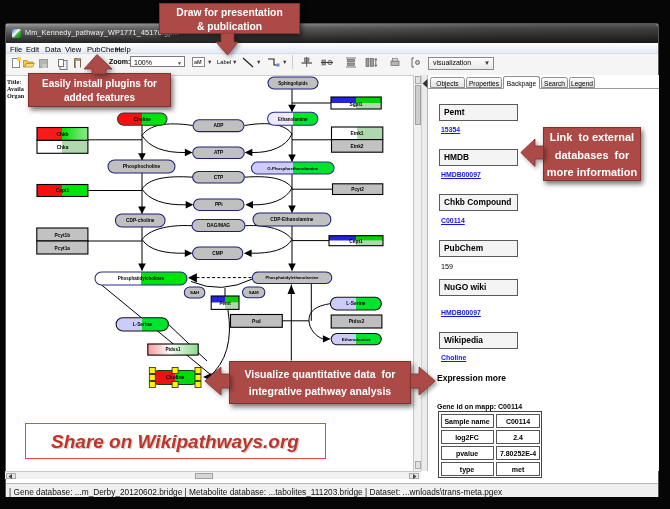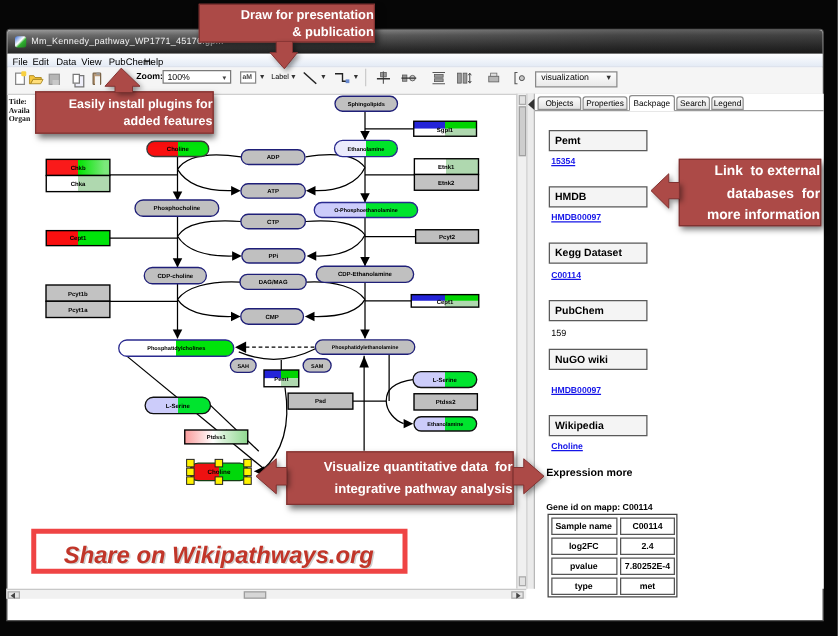--- a/index.html
+++ b/index.html
@@ -1,38 +1,41 @@
 <!DOCTYPE html>
 <html><head><meta charset="utf-8">
 <style>
 *{margin:0;padding:0;box-sizing:border-box}
 html,body{width:670px;height:509px;background:#060606;overflow:hidden}
 body{font-family:"Liberation Sans",sans-serif;position:relative}
 .abs{position:absolute}
 .callout{position:absolute;background:#AC4A47;border:1px solid #803231;color:#fff;
- font-weight:bold;text-align:right;box-shadow:2px 3px 5px rgba(0,0,0,0.55);z-index:40}
+ font-weight:bold;text-align:center;box-shadow:2px 3px 5px rgba(0,0,0,0.55);z-index:40}
 .carrow{position:absolute;z-index:41;filter:drop-shadow(2px 2px 2px rgba(0,0,0,0.4))}
 .hdrbox{position:absolute;left:439px;width:79px;height:17px;border:1px solid #5A5A5A;
  background:#F4F4F4;font-weight:bold;font-size:8.4px;color:#000;line-height:15.5px;padding-left:4px}
 .blink{position:absolute;left:441px;color:#1414E8;font-weight:bold;font-size:6.9px;text-decoration:underline}
 </style></head><body>
 <div class="abs" style="left:5px;top:23px;width:654px;height:474px;background:#fff;border:1px solid #555;border-radius:3px 3px 0 0">
     <div class="abs" style="left:0;top:0;width:652px;height:19px;border-radius:3px 3px 0 0;background:linear-gradient(180deg,#9A9A9A 0%,#6E6E6E 22%,#575757 45%,#3E3E3E 70%,#242424 100%)">
       <span class="abs" style="left:0;top:0;width:652px;height:19px;border-radius:3px 3px 0 0;background:linear-gradient(90deg,rgba(0,0,0,0) 0%,rgba(0,0,0,0.18) 45%,rgba(10,10,10,0.4) 75%,rgba(10,10,10,0.45) 100%)"></span>
       <span class="abs" style="left:6px;top:4.5px;width:9px;height:9px;background:linear-gradient(135deg,#3A6FD8 0%,#fff 45%,#31B031 60%,#1E7A1E 100%);border-radius:2px"></span>
       <span class="abs" style="left:19px;top:3.5px;font-size:7.2px;color:#F0F0F0;letter-spacing:0.2px">Mm_Kennedy_pathway_WP1771_45176.gp...</span>
     </div>
     <div class="abs" style="left:0;top:19px;width:652px;height:11px;background:linear-gradient(180deg,#FDFEFF,#E4EBF5);border-bottom:1px solid #D5DCE8"></div>
     <span class="abs" style="left:4px;top:21px;font-size:7.6px;color:#000;z-index:5">File</span>
     <span class="abs" style="left:20px;top:21px;font-size:7.6px;color:#000;z-index:5">Edit</span>
     <span class="abs" style="left:39px;top:21px;font-size:7.6px;color:#000;z-index:5">Data</span>
     <span class="abs" style="left:59px;top:21px;font-size:7.6px;color:#000;z-index:5">View</span>
     <span class="abs" style="left:81px;top:21px;font-size:7.6px;color:#000;z-index:5">PubChem</span>
     <span class="abs" style="left:109px;top:21px;font-size:7.6px;color:#000;z-index:5">Help</span>
     <div class="abs" style="left:0;top:30px;width:652px;height:22px;background:#F5F5F5;border-bottom:1px solid #CFCFCF"></div>
+    <div class="abs" style="left:0;top:459px;width:652px;height:14px;background:#EFEFEF;border-top:1px solid #B5B5B5">
+      <span class="abs" style="left:3px;top:2.5px;font-size:8.3px;color:#111">| Gene database: ...m_Derby_20120602.bridge | Metabolite database: ...tabolites_111203.bridge | Dataset: ...wnloads\trans-meta.pgex</span>
+    </div>
   </div>
 <div class="abs" style="left:12px;top:58px;width:8px;height:10px;background:#fff;border:1px solid #888;z-index:5">
     <span class="abs" style="right:-2px;top:-2px;width:4px;height:4px;background:#F8D040;border-radius:1px"></span>
   </div>
 <svg class="abs" style="left:23px;top:59px;z-index:5" width="12" height="9">
     <path d="M0.5,8 L0.5,1.5 L4,1.5 L5,3 L10,3 L10,4.5 L3.5,4.5 L1.5,8 Z" fill="#F5C63E" stroke="#A8841A" stroke-width="0.7"></path>
     <path d="M1.5,8 L3.5,4.5 L11.5,4.5 L9.5,8 Z" fill="#FFDE7A" stroke="#A8841A" stroke-width="0.7"></path>
   </svg>
 <div class="abs" style="left:39px;top:59px;width:9px;height:9px;background:#B5B5B5;border:1px solid #9A9A9A;z-index:5">
     <span class="abs" style="left:1.5px;top:4px;width:5px;height:4px;background:#C8C8C8"></span>
@@ -120,21 +123,21 @@
   </div>
 <div class="abs" style="left:428px;top:75px;width:231px;height:396px;background:#fff;z-index:1"></div>
 <div class="abs" style="left:428px;top:87.5px;width:231px;height:1px;background:#9A9A9A;z-index:2"></div>
 <div class="abs" style="left:430px;top:77px;width:35px;height:11px;background:linear-gradient(180deg,#FCFCFC,#E2E2E2);border:1px solid #8E8E8E;border-radius:2.5px 2.5px 0 0;z-index:3;font-size:6.6px;color:#000;text-align:center;line-height:11px">Objects</div>
 <div class="abs" style="left:466px;top:77px;width:36px;height:11px;background:linear-gradient(180deg,#FCFCFC,#E2E2E2);border:1px solid #8E8E8E;border-radius:2.5px 2.5px 0 0;z-index:3;font-size:6.6px;color:#000;text-align:center;line-height:11px">Properties</div>
 <div class="abs" style="left:503px;top:75.5px;width:37px;height:13px;background:#FFFFFF;border:1px solid #8E8E8E;border-bottom:1px solid #fff;border-radius:2.5px 2.5px 0 0;z-index:3;font-size:6.6px;color:#000;text-align:center;line-height:13px">Backpage</div>
 <div class="abs" style="left:541px;top:77px;width:27px;height:11px;background:linear-gradient(180deg,#FCFCFC,#E2E2E2);border:1px solid #8E8E8E;border-radius:2.5px 2.5px 0 0;z-index:3;font-size:6.6px;color:#000;text-align:center;line-height:11px">Search</div>
 <div class="abs" style="left:569px;top:77px;width:26px;height:11px;background:linear-gradient(180deg,#FCFCFC,#E2E2E2);border:1px solid #8E8E8E;border-radius:2.5px 2.5px 0 0;z-index:3;font-size:6.6px;color:#000;text-align:center;line-height:11px">Legend</div>
 <div class="hdrbox" style="top:103.5px;z-index:2">Pemt</div>
 <div class="hdrbox" style="top:148.5px;z-index:2">HMDB</div>
-<div class="hdrbox" style="top:194px;z-index:2">Kegg Dataset</div>
+<div class="hdrbox" style="top:194px;z-index:2">Chkb Compound</div>
 <div class="hdrbox" style="top:239.5px;z-index:2">PubChem</div>
 <div class="hdrbox" style="top:279px;z-index:2">NuGO wiki</div>
 <div class="hdrbox" style="top:331.5px;z-index:2">Wikipedia</div>
 <span class="blink" style="top:125.5px;z-index:2">15354</span>
 <span class="blink" style="top:170.5px;z-index:2">HMDB00097</span>
 <span class="blink" style="top:217px;z-index:2">C00114</span>
 <span class="blink" style="top:308.5px;z-index:2">HMDB00097</span>
 <span class="blink" style="top:353.5px;z-index:2">Choline</span>
 <span class="abs" style="left:441px;top:261.5px;font-size:7.2px;color:#000;z-index:2">159</span>
 <span class="abs" style="left:437px;top:372.5px;font-size:8.5px;font-weight:bold;color:#000;z-index:2">Expression more</span>
@@ -331,23 +334,23 @@
     <rect x="195" y="374.5" width="6" height="6" fill="#FFF200" stroke="#222" stroke-width="0.8"></rect>
   </svg>
 <div class="callout" style="left:159px;top:3px;width:141px;height:31px;font-size:10.3px;line-height:14.5px;padding-top:1.5px">Draw for presentation<br>&amp; publication</div>
 <svg class="carrow" style="left:213px;top:33px" width="28" height="23">
     <polygon points="8,0 8,9 3,9 14.5,22 25,9 21,9 21,0" fill="#AC4A47" stroke="#803231" stroke-width="0.8"></polygon>
   </svg>
 <div class="callout" style="left:28px;top:72.5px;width:143px;height:34.5px;font-size:10px;line-height:14px;padding-top:3px">Easily install plugins for<br>added features</div>
 <svg class="carrow" style="left:83px;top:54px" width="30" height="20">
     <polygon points="9,20 9,15 1,15 14,0.5 29,15 23,15 23,20" fill="#AC4A47" stroke="#803231" stroke-width="0.8"></polygon>
   </svg>
-<div class="callout" style="left:543px;top:126.5px;width:114px;height:54px;font-size:11px;line-height:17.5px;padding-top:1.5px">Link&nbsp; to external<br>databases&nbsp; for<br>more information</div>
+<div class="callout" style="left:543px;top:126.5px;width:98px;height:54px;font-size:11px;line-height:17.5px;padding-top:1.5px">Link&nbsp; to external<br>databases&nbsp; for<br>more information</div>
 <svg class="carrow" style="left:520px;top:138px" width="24" height="30">
     <polygon points="23.5,8 15,8 15,1 0.8,14.5 15,28.5 15,21 23.5,21" fill="#AC4A47" stroke="#803231" stroke-width="0.8"></polygon>
   </svg>
 <div class="callout" style="left:229px;top:361px;width:182px;height:43px;font-size:10.5px;line-height:16.5px;padding-top:4px">Visualize quantitative data&nbsp; for<br>integrative pathway analysis</div>
 <svg class="carrow" style="left:204px;top:364px" width="26" height="34">
     <polygon points="25.5,10 17,10 17,3 0.8,17 17,31 17,24 25.5,24" fill="#AC4A47" stroke="#803231" stroke-width="0.8"></polygon>
   </svg>
 <svg class="carrow" style="left:410px;top:364px" width="26" height="34">
     <polygon points="0.5,10 9,10 9,3 25.2,17 9,31 9,24 0.5,24" fill="#AC4A47" stroke="#803231" stroke-width="0.8"></polygon>
   </svg>
-<div class="abs" style="left:24.5px;top:422.5px;width:301px;height:36px;background:#fff;border:4px solid #ef4444;z-index:39;text-align:center;line-height:35px;font-size:19px;font-weight:bold;font-style:italic;color:#C13529;text-shadow:1.2px 1.2px 0.5px #CFCFCF">Share on Wikipathways.org</div>
+<div class="abs" style="left:24.5px;top:422.5px;width:301px;height:36px;background:#fff;border:1px solid #ef4444;z-index:39;text-align:center;line-height:35px;font-size:19px;font-weight:bold;font-style:italic;color:#C13529;text-shadow:1.2px 1.2px 0.5px #CFCFCF">Share on Wikipathways.org</div>
 </body></html>

